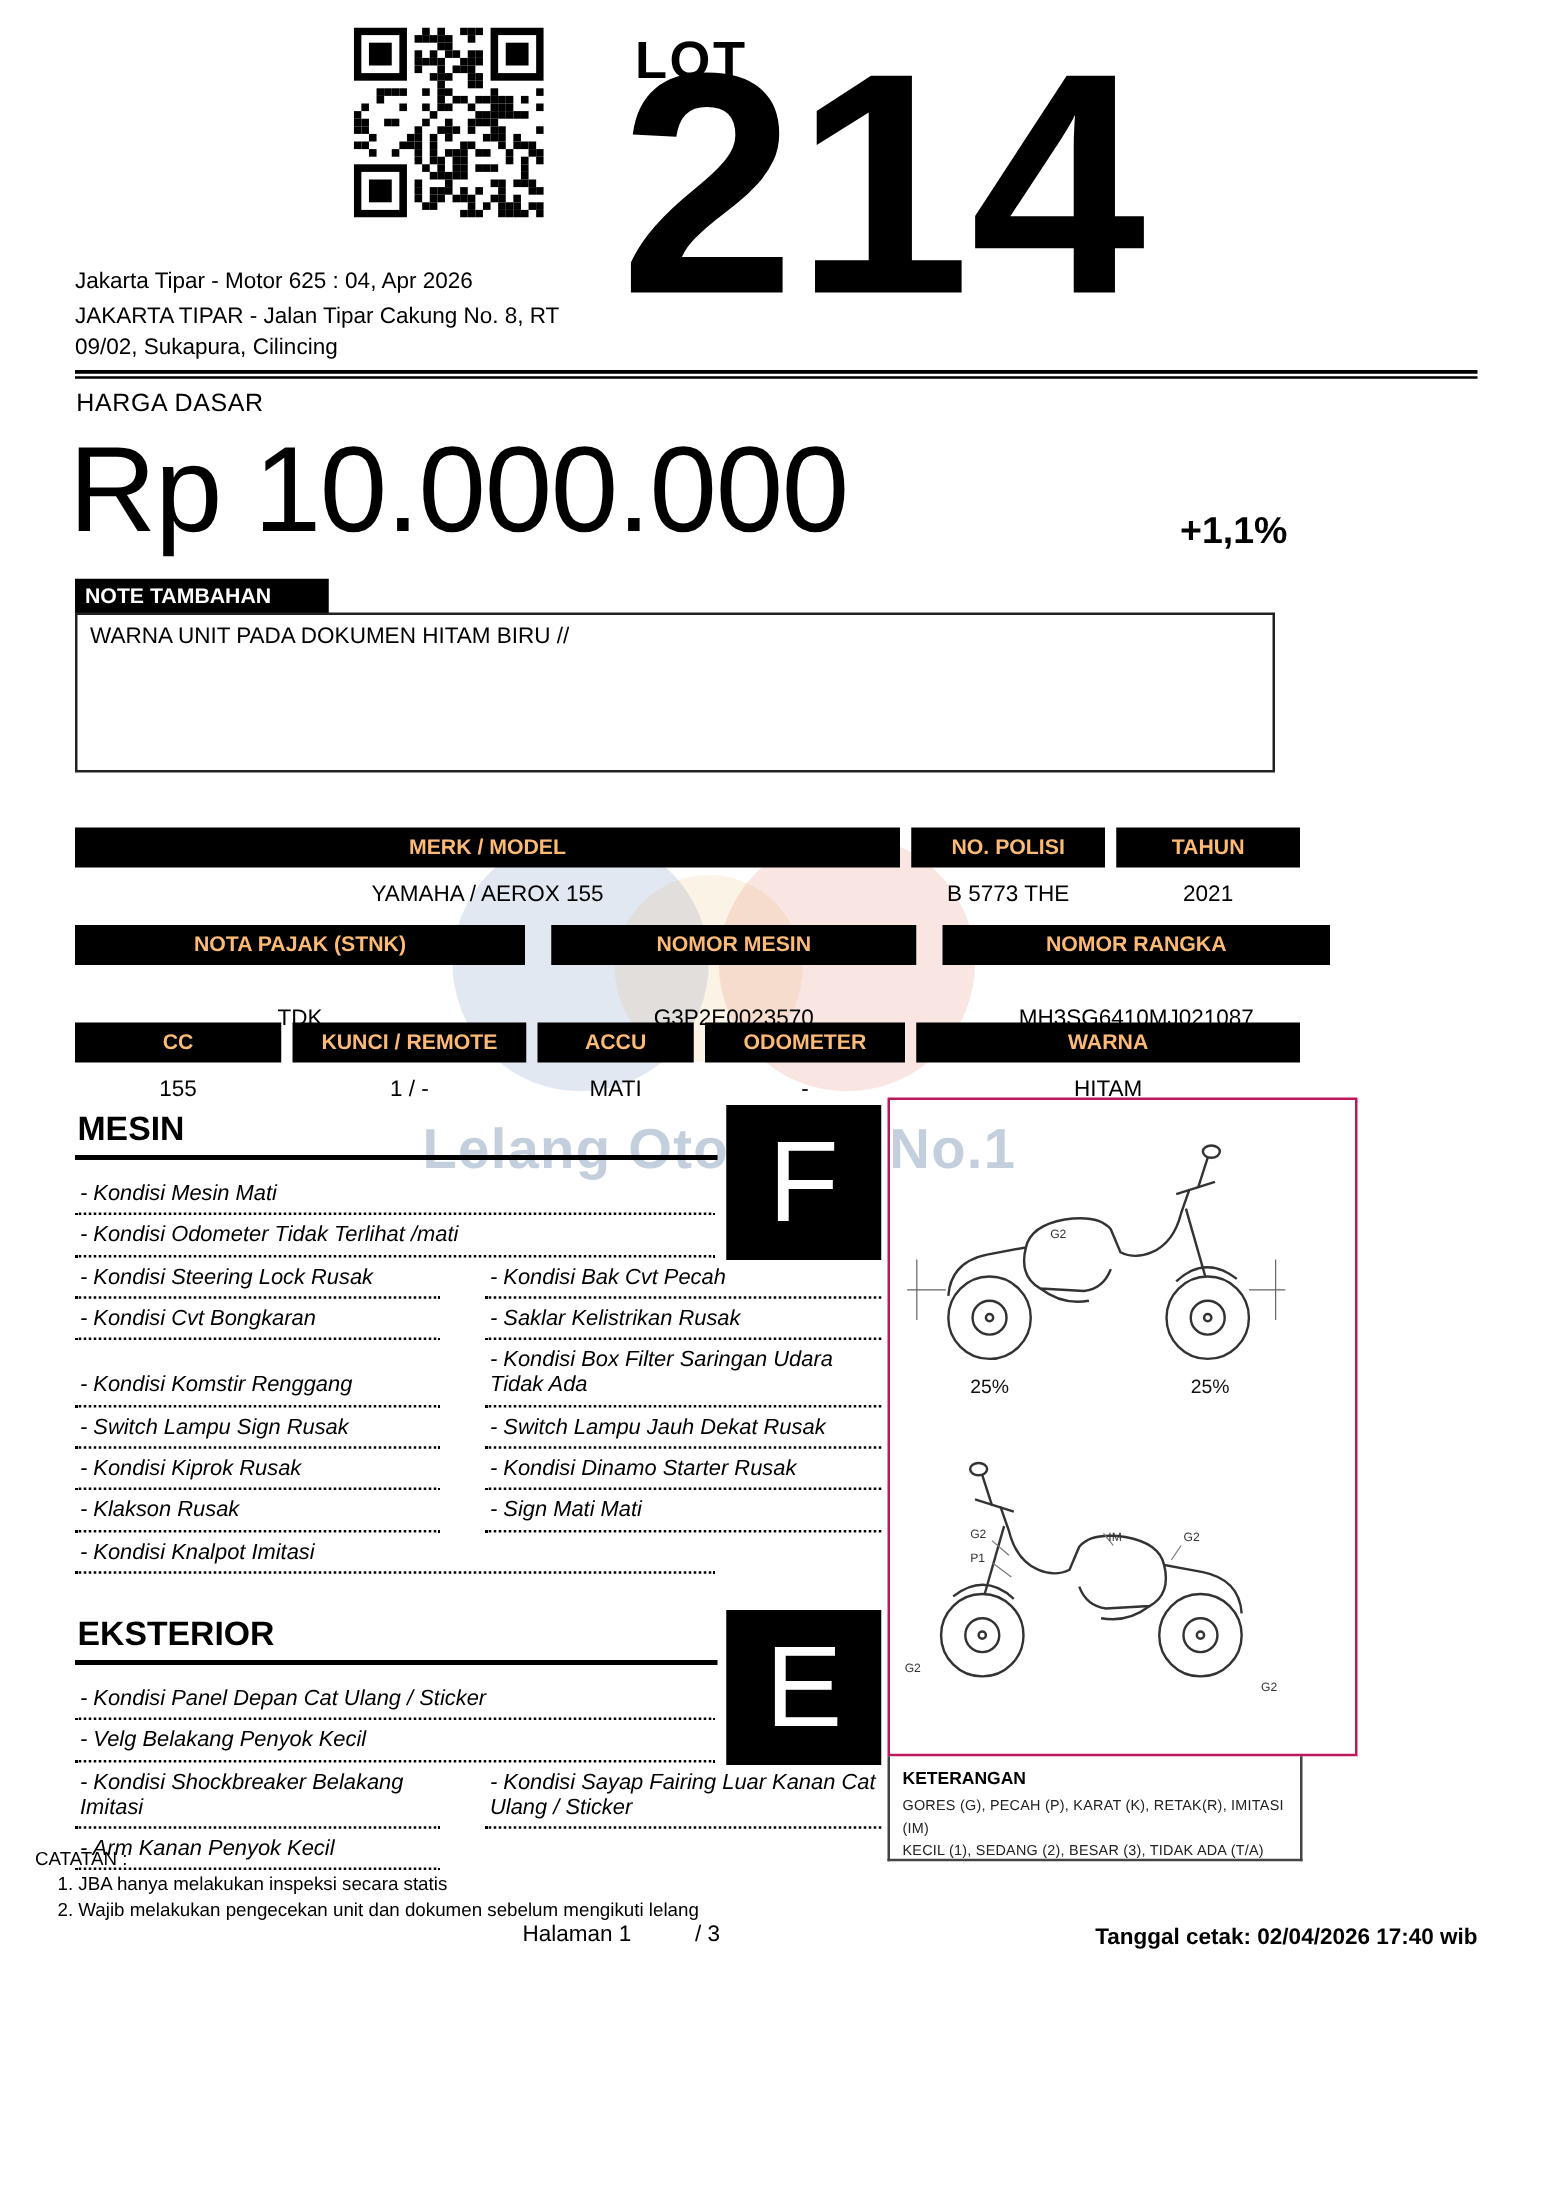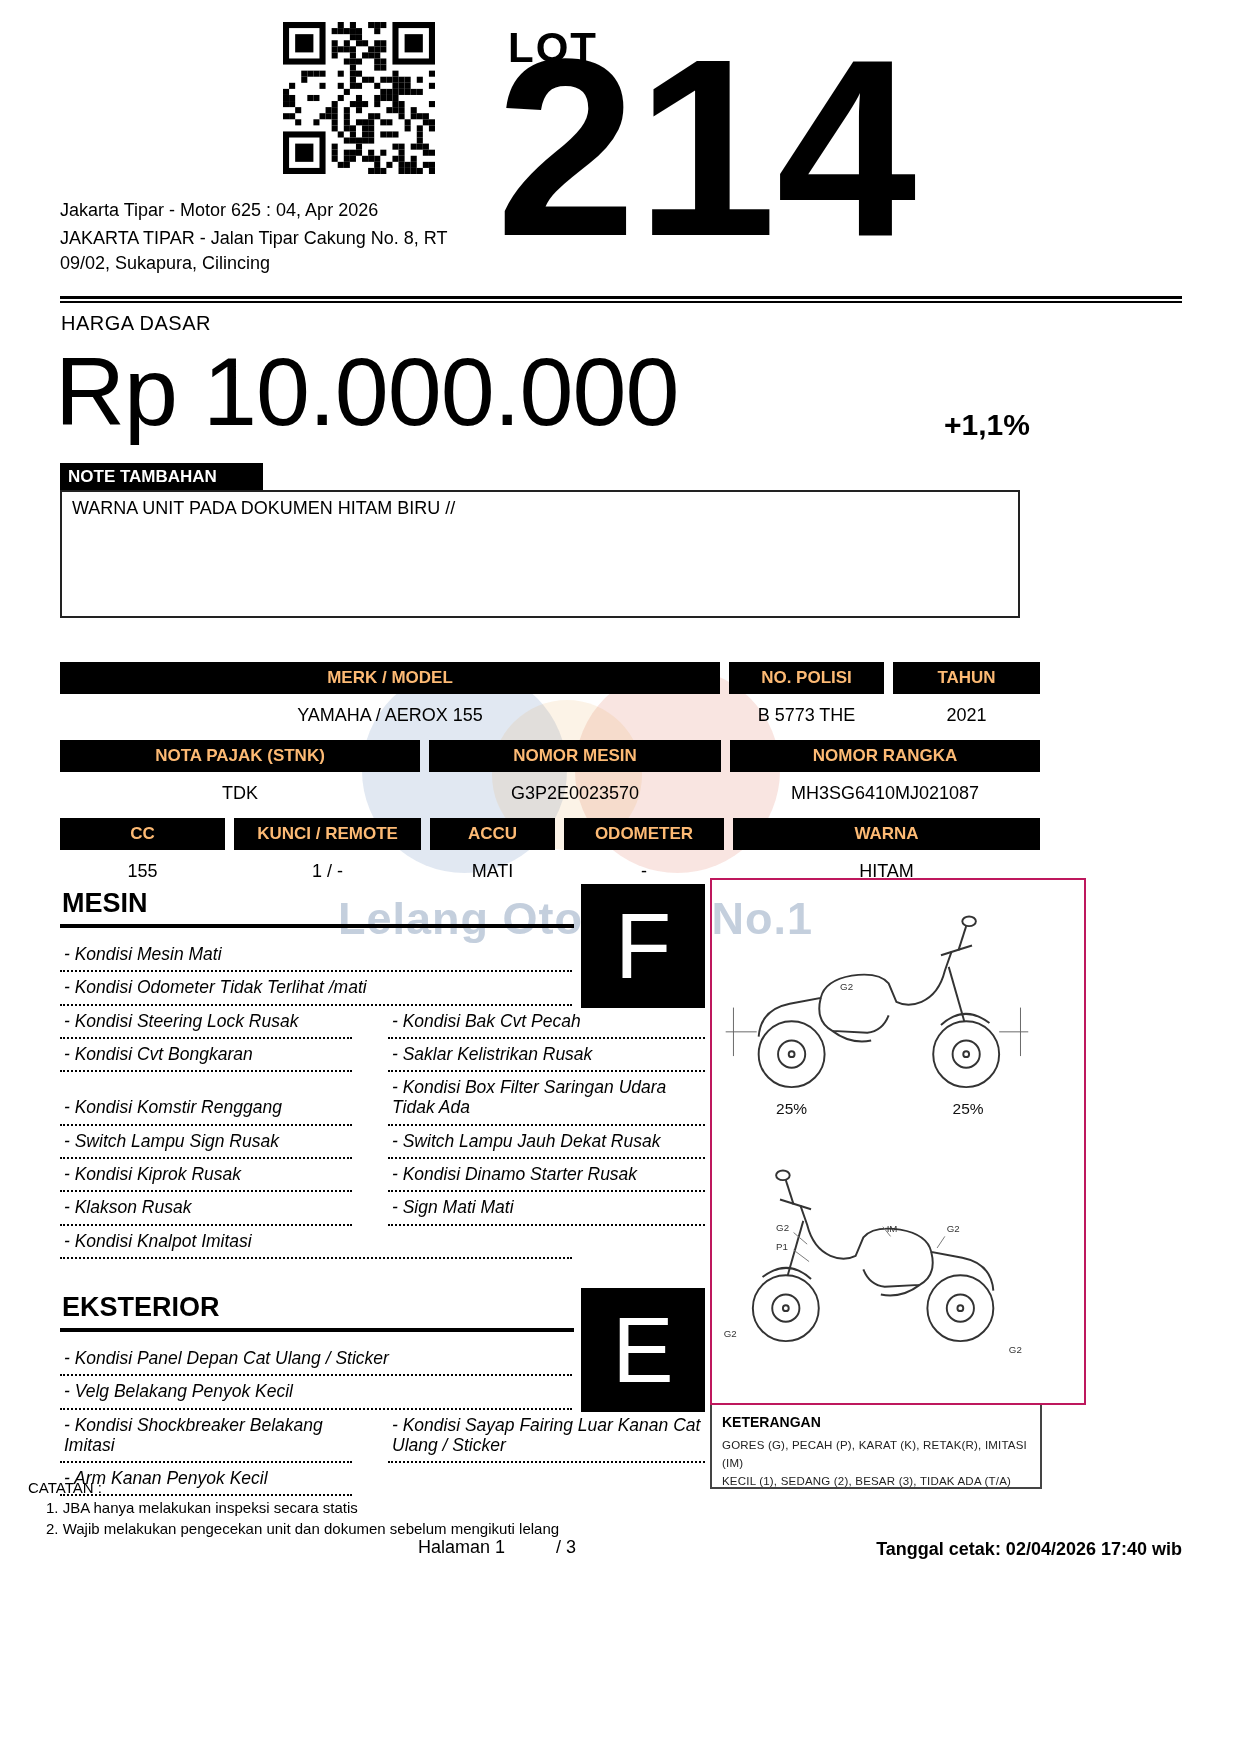--- a/index.html
+++ b/index.html
@@ -17,21 +17,21 @@
   .wm-red    { left:575px; top:668px; width:205px; height:205px; background:#d6452e; opacity:.14; }
   .wm-orange { left:492px; top:700px; width:150px; height:150px; background:#e89b3c; opacity:.12; }
   .wm-text   { position:absolute; left:338px; top:893px; font-size:45px; font-weight:700;
                color:#8aa0bd; opacity:.5; letter-spacing:1px; white-space:nowrap; }
 
   
   .qr { position:absolute; left:283px; top:22px; width:152px; height:152px; }
   .qr svg { width:100%; height:100%; }
   .lot-label  { position:absolute; left:508px; top:24px; font-size:42px; font-weight:700; letter-spacing:2px; }
   .lot-number { position:absolute; left:496px; top:32px; font-size:252px; font-weight:700; line-height:.92; letter-spacing:0; }
-  .address { position:absolute; left:60px; top:198px; width:432px; font-size:18px; line-height:1.42; }
+  .address { position:absolute; left:60px; top:212px; width:432px; font-size:18px; line-height:1.42; }
   .address .a1 { margin-bottom:2px; }
 
   .divider { position:absolute; left:60px; top:296px; width:1122px; height:7px;
              border-top:3px solid #000; border-bottom:2px solid #000; }
 
   
   .harga-label  { position:absolute; left:61px; top:312px; font-size:20px; letter-spacing:.5px; }
   .price-amount { position:absolute; left:55px; top:336px; font-size:97px; font-weight:400; letter-spacing:-1px; white-space:nowrap; }
   .price-change { position:absolute; left:944px; top:408px; font-size:30px; font-weight:700; }
 
@@ -40,21 +40,21 @@
                 font-weight:700; font-size:17px; padding:4px 46px 5px 8px; }
   .note-box { position:absolute; left:60px; top:490px; width:960px; height:128px;
               border:2px solid #222; padding:6px 10px; font-size:18px; }
 
   
   .spec { position:absolute; left:60px; width:980px; display:grid; }
   .spec .hdr { background:#000; color:#fdba74; font-weight:700; font-size:17px;
                text-align:center; height:32px; line-height:32px; }
   .spec .val { text-align:center; font-size:18px; padding-top:11px; height:44px; }
   .g1 { top:662px; grid-template-columns:660px 155px 147px; column-gap:9px; }
-  .g2 { top:740px; grid-template-columns:360px 292px 310px; column-gap:9px; }
+  .g2 { top:740px; grid-template-columns:360px 292px 310px; column-gap:9px;gap:21px; }
   .g3 { top:818px; grid-template-columns:165px 187px 125px 160px 307px; column-gap:9px; }
 
   
   .section { position:absolute; left:60px; width:645px; }
   .section-mesin { top:888px; }
   .section-eks   { top:1292px; }
   .sec-title { font-size:27px; font-weight:700; padding-left:2px; }
   .sec-rule  { width:514px; height:4px; background:#000; margin-top:5px; }
   .grade-box { position:absolute; top:-4px; left:521px; width:124px; height:124px; background:#000;
                color:#fff; display:flex; align-items:center; justify-content:center;

